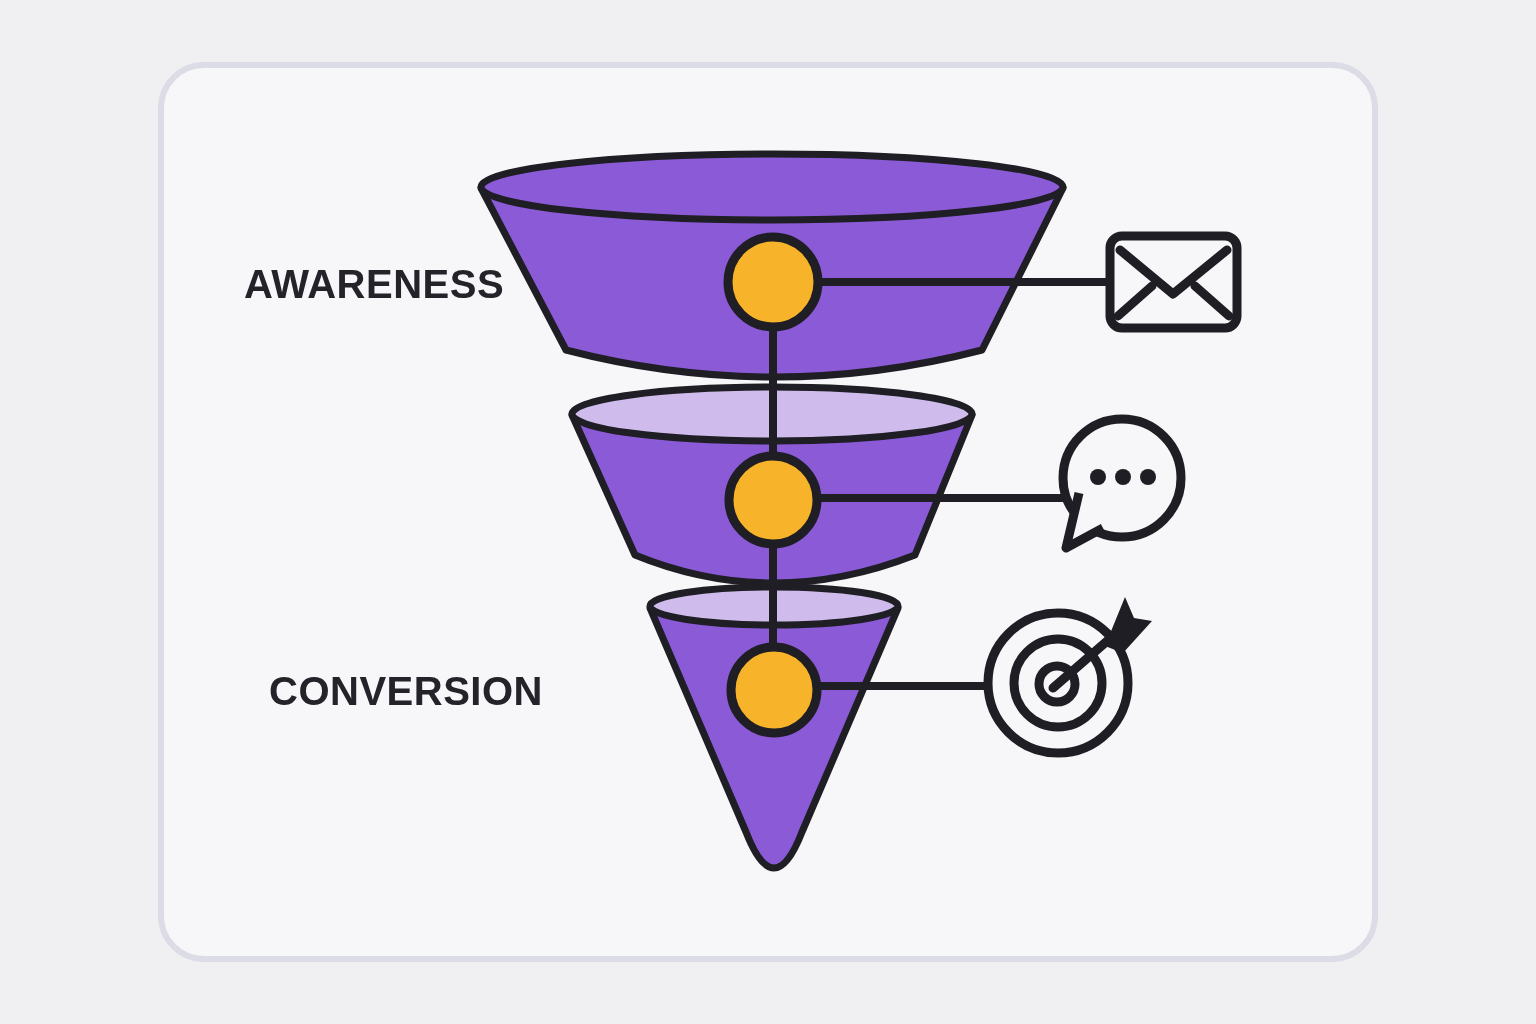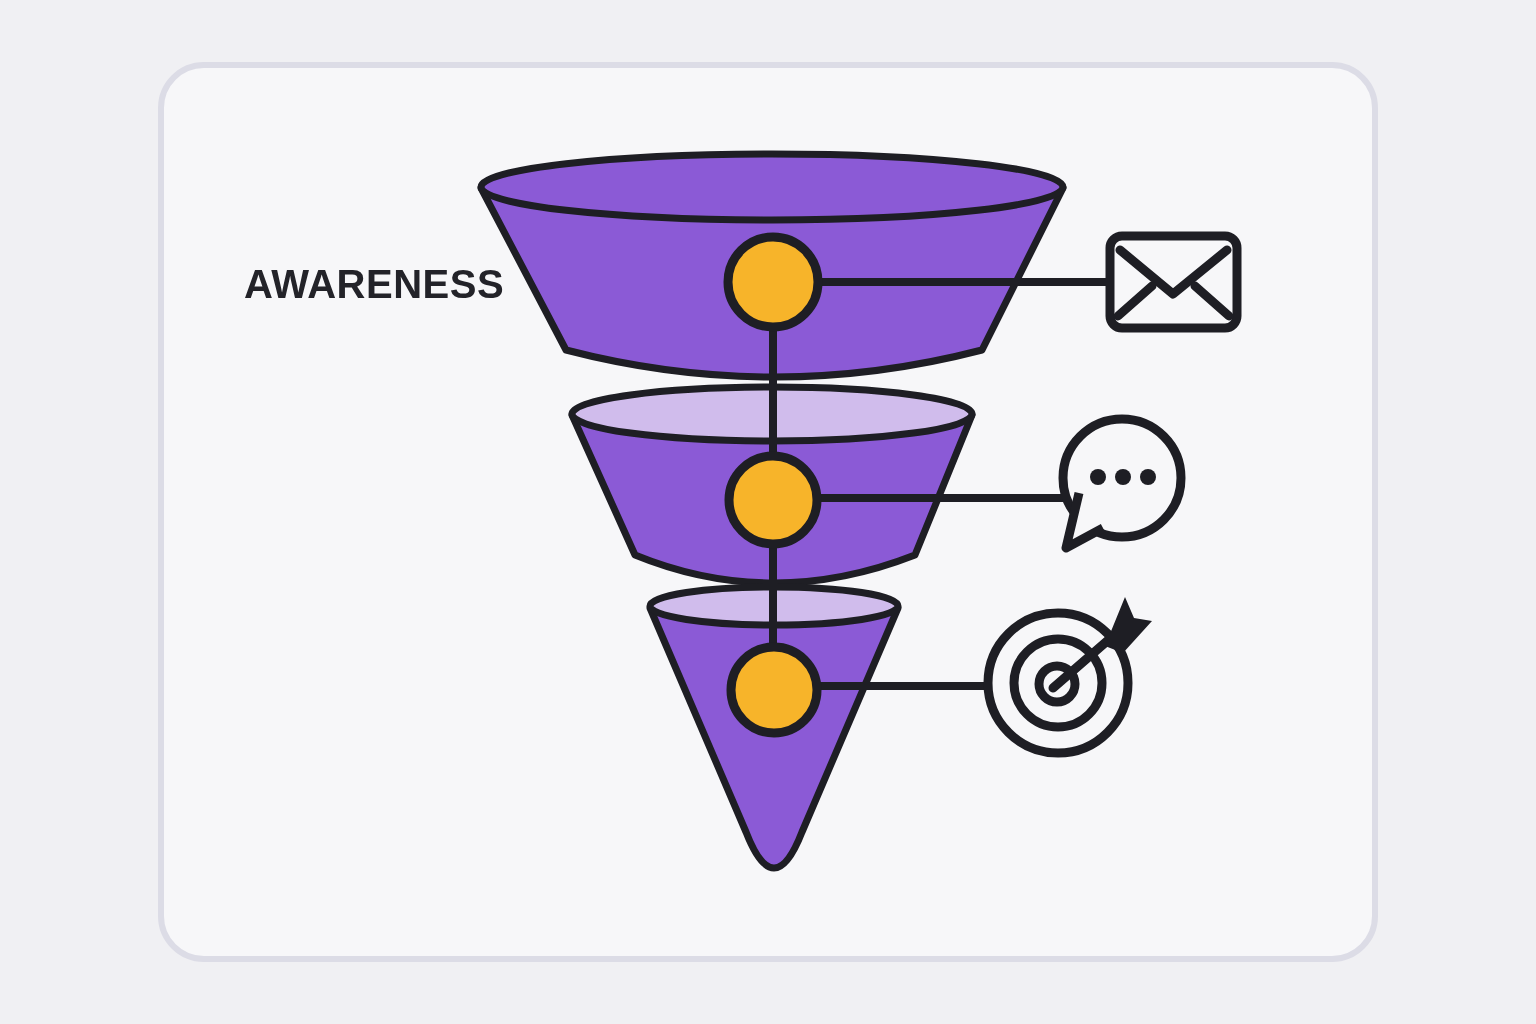--- a/index.html
+++ b/index.html
@@ -105,14 +105,15 @@
     <g>
       <circle class="bg-fill ink" stroke-width="9" cx="1058" cy="683" r="70"></circle>
       <circle class="bg-fill ink" stroke-width="9" cx="1058" cy="683" r="44"></circle>
       <circle class="bg-fill ink" stroke-width="9" cx="1057" cy="684" r="18"></circle>
       <line class="ink" stroke-width="9" stroke-linecap="round" x1="1053" y1="688" x2="1121" y2="629"></line>
       <path class="ink-fill" stroke-linejoin="round" d="M 1105 646 L 1125 597 L 1134 618 L 1152 621 L 1123 653 Z"></path>
     </g>
   </svg>
 
   <div class="stage-label label-awareness">AWARENESS</div>
+  <div class="stage-label label-conversion">CONVERSION</div>
 
 </div>
 
 </body></html>

